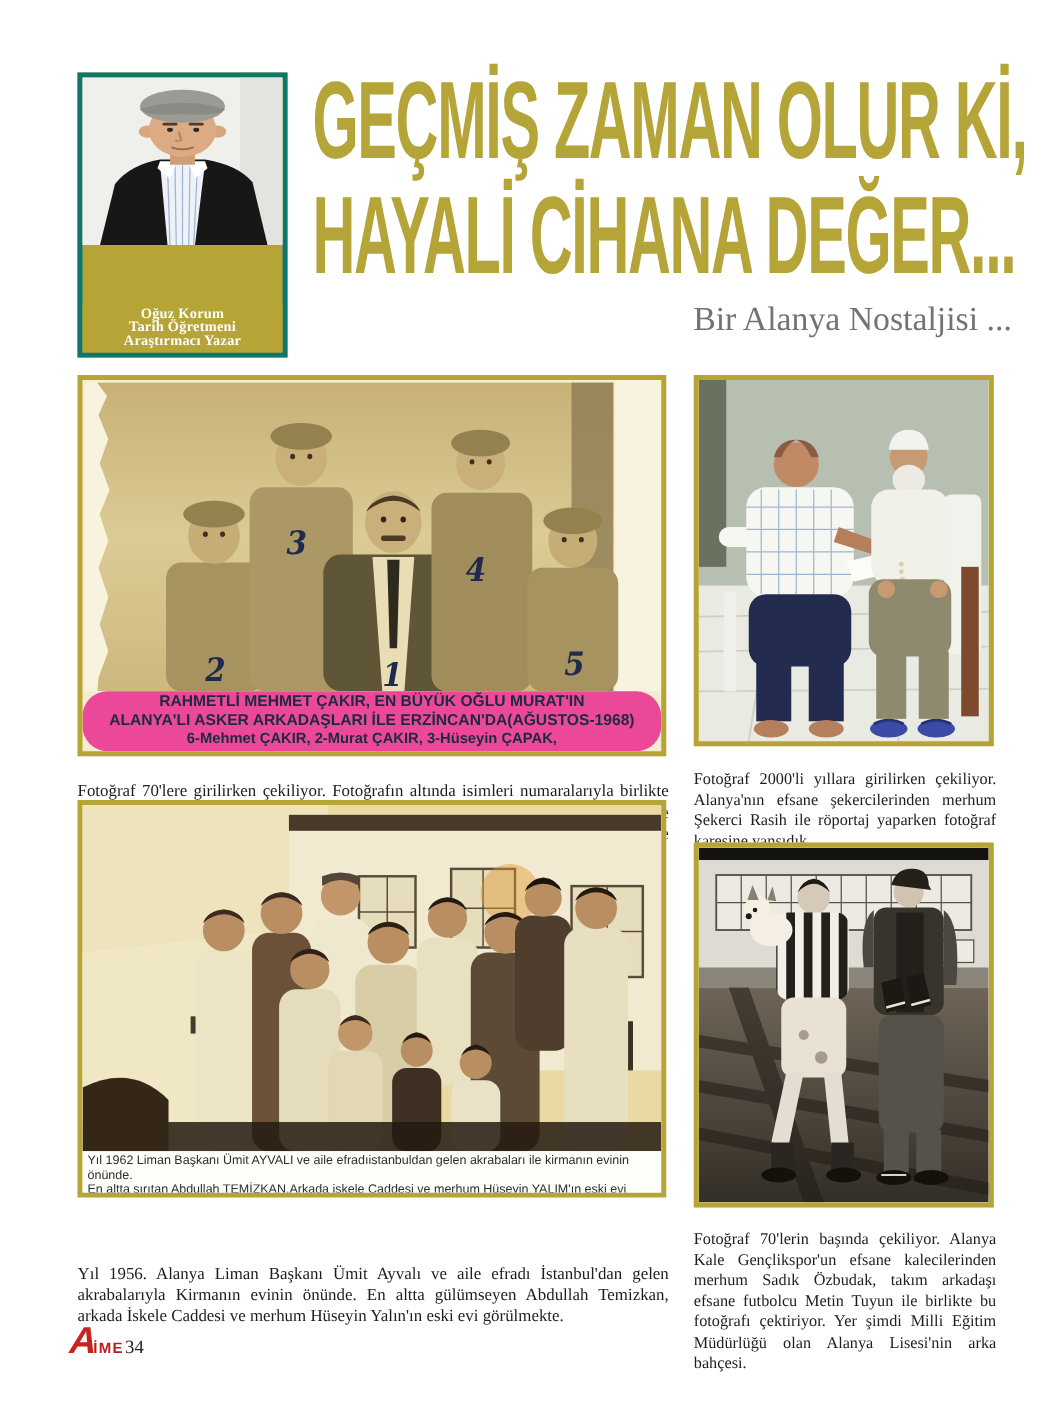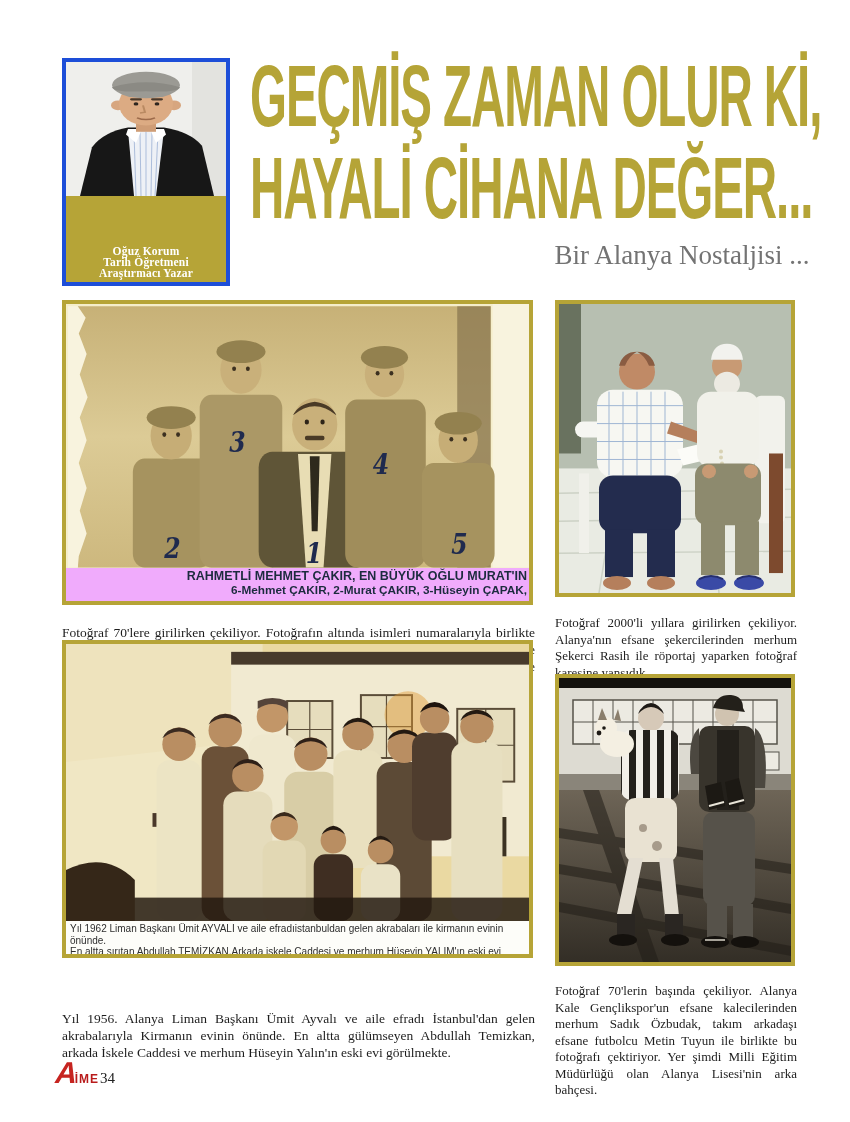--- a/index.html
+++ b/index.html
@@ -5,21 +5,21 @@
   html,body{margin:0;padding:0;}
   body{
     width:850px;height:1122px;position:relative;background:#ffffff;
     font-family:"Liberation Serif",serif;overflow:hidden;
   }
   .abs{position:absolute;box-sizing:border-box;}
 
   
   .author-frame{
     left:62px;top:58px;width:168px;height:228px;
-    border:4px solid #1d4ed8;background:#b6a437;
+    border:4px solid #0f766e;background:#b6a437;
     display:flex;flex-direction:column;gap:48px;
   }
   .author-photo{flex:1 1 auto;background:#efefec;overflow:hidden;}
   .author-photo svg{display:block;width:100%;height:100%;}
   .author-caption{
     background:#b6a437;color:#ffffff;text-align:center;
     font-family:"Liberation Serif",serif;font-weight:bold;
     font-size:11.5px;line-height:11px;padding:2px 0 3px 0;letter-spacing:.2px;
   }
   .article-title{
@@ -33,23 +33,24 @@
     font-size:27px;color:#737373;font-family:"Liberation Serif",serif;
   }
 
   
   .frame{border:4px solid #b6a437;background:#f3ecd0;overflow:hidden;}
   .frame svg{display:block;width:100%;height:100%;}
 
   .photo-military{left:62px;top:300px;width:471px;height:305px;display:flex;flex-direction:column;}
   .mil-img{flex:1 1 auto;}
   .mil-caption{
-    background:#f0abfc;text-align:right;color:#1c2b3e;
+    background:#ec4899;text-align:center;color:#1c2b3e;
     font-family:"Liberation Sans",sans-serif;font-weight:bold;
     padding:1px 2px 4px 2px;
+    border-radius:20px;
   }
   .mil-caption .l1,.mil-caption .l2{font-size:12.5px;line-height:14.5px;}
   .mil-caption .l3,.mil-caption .l4{font-size:11.8px;line-height:14px;}
 
   .photo-family{left:62px;top:640px;width:471px;height:318px;display:flex;flex-direction:column;background:#fdfcf6;}
   .fam-img{flex:1 1 auto;}
   .fam-caption{
     background:#fdfdf9;color:#2e2e2e;font-family:"Liberation Sans",sans-serif;
     font-size:10px;line-height:11.5px;padding:2px 2px 3px 4px;
   }
@@ -196,20 +197,21 @@
         <text x="100" y="224">2</text>
         <text x="166" y="130">3</text>
         <text x="244" y="228">1</text>
         <text x="312" y="150">4</text>
         <text x="392" y="220">5</text>
       </g>
     </svg>
   </div>
   <div class="mil-caption">
     <div class="l1">RAHMETLİ MEHMET ÇAKIR, EN BÜYÜK OĞLU MURAT'IN</div>
+    <div class="l2">ALANYA'LI ASKER ARKADAŞLARI İLE ERZİNCAN'DA(AĞUSTOS-1968)</div>
     <div class="l3">6-Mehmet ÇAKIR, 2-Murat ÇAKIR, 3-Hüseyin ÇAPAK,</div>
   </div>
 </div>
 
 <p class="abs body-text left-p" id="lp1">Fotoğraf 70'lere girilirken çekiliyor. Fotoğrafın altında isimleri numaralarıyla birlikte yazmaktadır. O zamanın ulaşım güçlüğüne rağmen Mahmutlar eski belediye başkanlarından merhum Mehmet Çakır, oğlu Murat'ı askerken ziyaret ediyor. Tabi ne de olsa ilk evladı.</p>
 
 <div class="abs frame photo-family">
   <div class="fam-img">
     <svg viewBox="0 0 471 282" preserveAspectRatio="none">
       <rect width="471" height="282" fill="#ead9a2"></rect>

